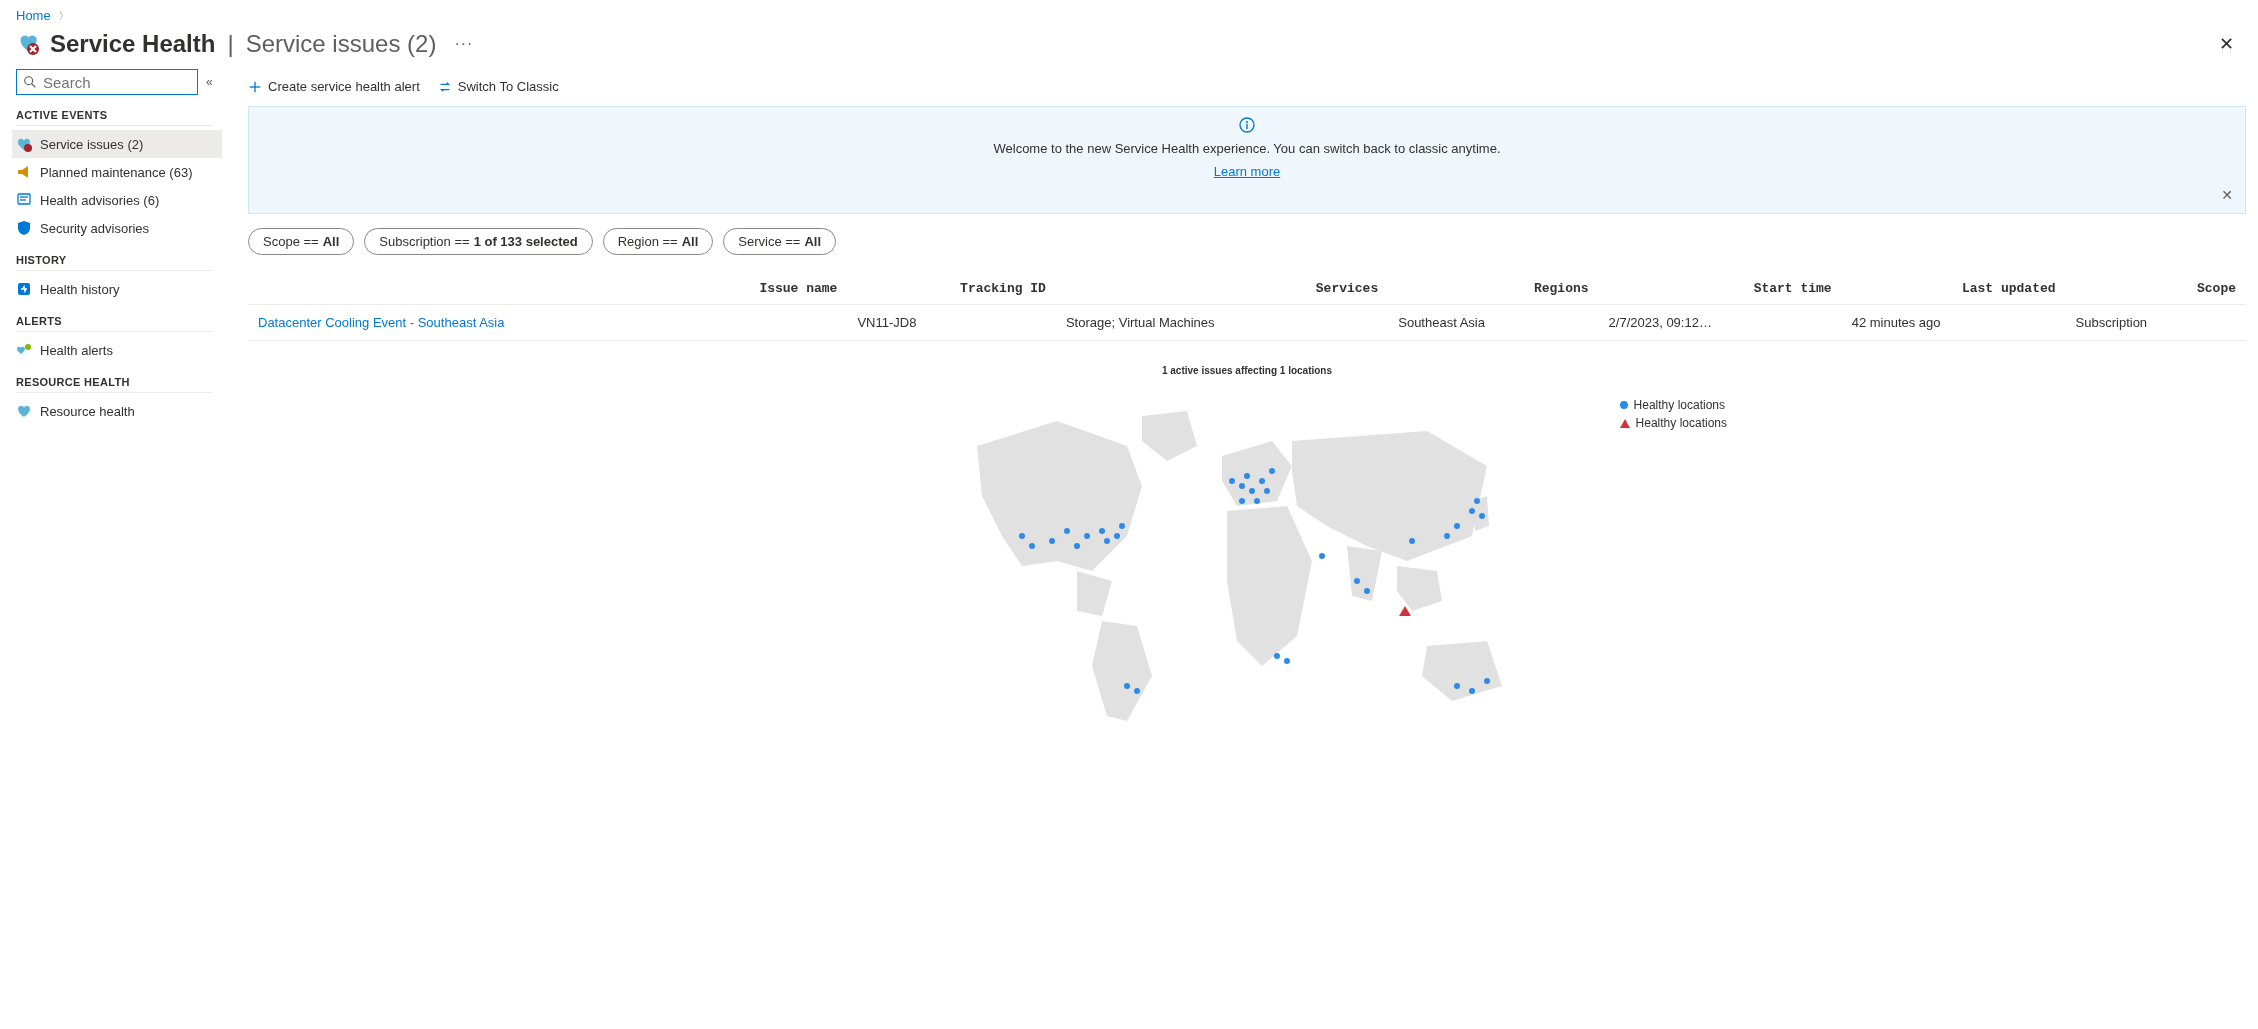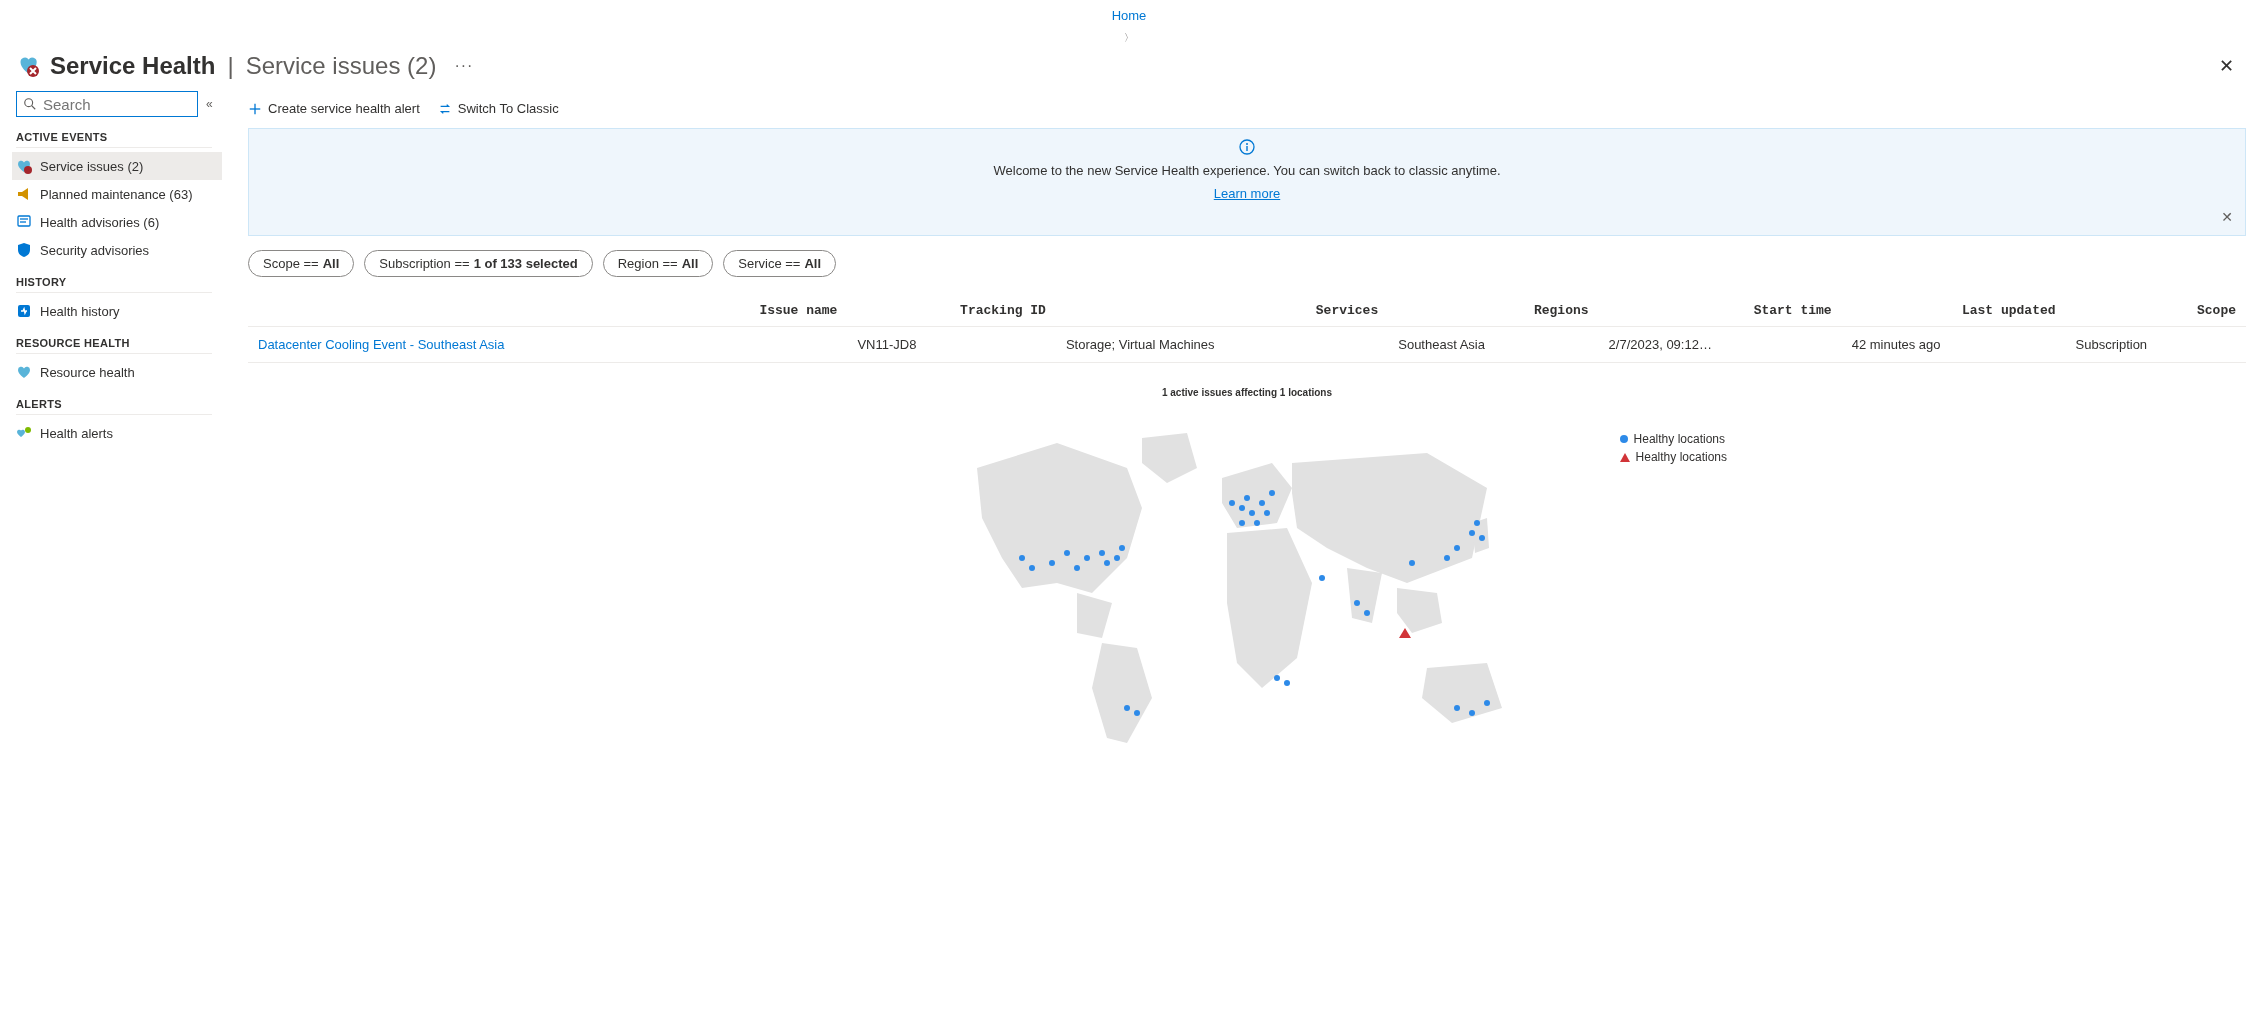--- a/index.html
+++ b/index.html
@@ -11,21 +11,20 @@
   }
   a { color: #0078d4; text-decoration: none; cursor: pointer; }
 
   
   .breadcrumb {
     display: flex;
     align-items: center;
     gap: 8px;
     padding: 8px 16px 4px 16px;
     font-size: 13px;
-    flex-direction: column;
   }
   .breadcrumb-sep { color: #605e5c; font-size: 10px; }
 
   
   .header {
     display: flex;
     align-items: center;
     padding: 2px 16px 10px 16px;
     gap: 10px;
   }
@@ -236,21 +235,21 @@
   .map-wrap {
     position: relative;
     display: inline-block;
   }
   .map-svg {
     width: 640px;
     height: 360px;
   }
   .legend {
     position: absolute;
-    top: 24px;
+    top: 12px;
     right: -160px;
     font-size: 12px;
     text-align: left;
   }
   .legend-item {
     display: flex;
     align-items: center;
     gap: 6px;
     margin-bottom: 4px;
   }
@@ -353,41 +352,41 @@
           <svg viewBox="0 0 16 16" width="16" height="16">
               <rect x="2" y="2" width="12" height="12" rx="2" fill="#0078d4"></rect>
               <path stroke="#fff" stroke-width="1.5" fill="none" d="M5 8h2l1-2 1 4 1-2h1"></path>
             </svg>
         </span>
         <span>Health history</span>
       </div>
     </div>
 
     <div class="menu-section">
+      <div class="menu-heading">ALERTS</div>
+      <div class="menu-item">
+        <span class="mi-icon">
+          <svg viewBox="0 0 16 16" width="16" height="16">
+              <path fill="#59b4d9" d="M5 12s-4-2.7-4-5.3A2.2 2.2 0 0 1 5 5.6 2.2 2.2 0 0 1 9 6.7C9 9.3 5 12 5 12z"></path>
+              <circle cx="12" cy="5" r="3" fill="#7fba00"></circle>
+            </svg>
+        </span>
+        <span>Health alerts</span>
+      </div>
+    </div>
+
+    <div class="menu-section">
       <div class="menu-heading">RESOURCE HEALTH</div>
       <div class="menu-item">
         <span class="mi-icon">
           <svg viewBox="0 0 16 16" width="16" height="16">
               <path fill="#59b4d9" d="M8 14s-6-4-6-8a3.2 3.2 0 0 1 6-1.6A3.2 3.2 0 0 1 14 6c0 4-6 8-6 8z"></path>
             </svg>
         </span>
         <span>Resource health</span>
-      </div>
-    </div>
-
-    <div class="menu-section">
-      <div class="menu-heading">ALERTS</div>
-      <div class="menu-item">
-        <span class="mi-icon">
-          <svg viewBox="0 0 16 16" width="16" height="16">
-              <path fill="#59b4d9" d="M5 12s-4-2.7-4-5.3A2.2 2.2 0 0 1 5 5.6 2.2 2.2 0 0 1 9 6.7C9 9.3 5 12 5 12z"></path>
-              <circle cx="12" cy="5" r="3" fill="#7fba00"></circle>
-            </svg>
-        </span>
-        <span>Health alerts</span>
       </div>
     </div>
   </div>
 
   <div class="content">
     <div class="toolbar">
       <div class="toolbar-btn">
         <span class="ti">
           <svg viewBox="0 0 16 16" width="14" height="14">
               <line x1="8" y1="2" x2="8" y2="14" stroke="#0078d4" stroke-width="1.5"></line>

